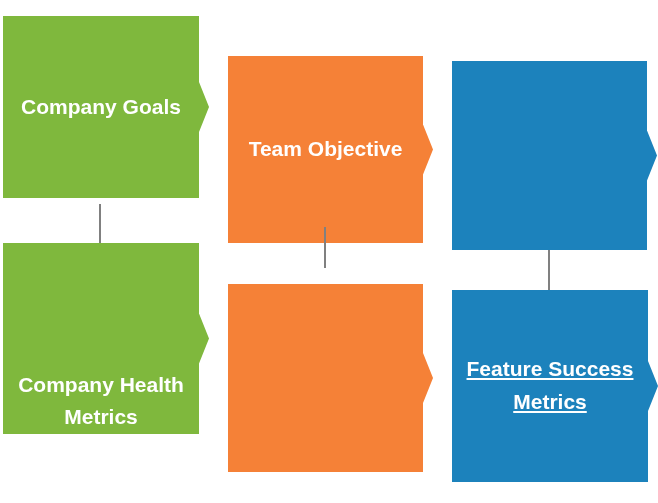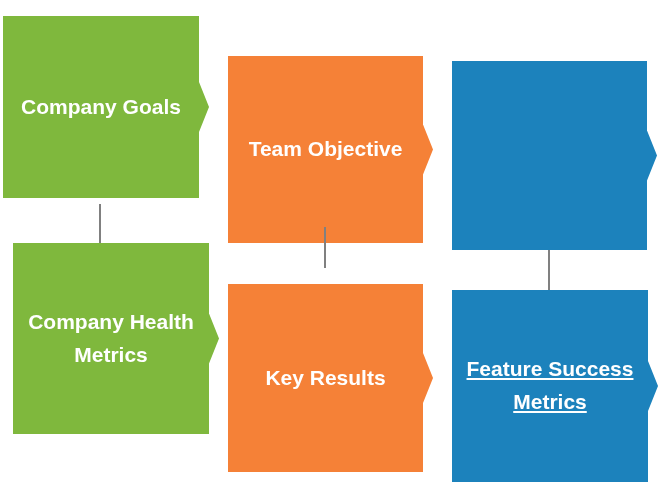--- a/index.html
+++ b/index.html
@@ -38,21 +38,21 @@
     width: 10px;
     height: 50px;
     background: inherit;
     clip-path: polygon(0 0, 100% 50%, 0 100%);
   }
   .green  { background: var(--color-green,  #7FB83D); }
   .orange { background: var(--color-orange, #F58137); margin-top: 16px; }
   .blue   { background: var(--color-blue,   #1C82BC); }
 
   .b1 { left: 3px;   top: 16px;  width: 196px; height: 182px; }
-  .b2 { left: 13px;   top: 243px; width: 196px; height: 191px; }
+  .b2 { left: 3px;   top: 243px; width: 196px; height: 191px; align-items: flex-end; }
   .b3 { left: 228px; top: 40px;  width: 195px; height: 187px; }
   .b4 { left: 228px; top: 268px; width: 195px; height: 188px; }
   .b5 { left: 452px; top: 61px;  width: 195px; height: 189px; }
   .b6 { left: 452px; top: 290px; width: 196px; height: 192px; text-decoration: underline; }
 
   .connector {
     position: absolute;
     width: 2px;
     background: var(--color-connector, #808080);
   }
@@ -79,21 +79,20 @@
   </div>
 
   <div class="box orange b3">
     <span class="label">Team Objective</span>
     <span class="arrow"></span>
   </div>
 
   <div class="connector c2"></div>
 
   <div class="box orange b4">
-    <span class="label">Key Results</span>
     <span class="arrow"></span>
   </div>
 
   <div class="box blue b5">
     <span class="arrow"></span>
   </div>
 
   <div class="connector c3"></div>
 
   <div class="box blue b6">

